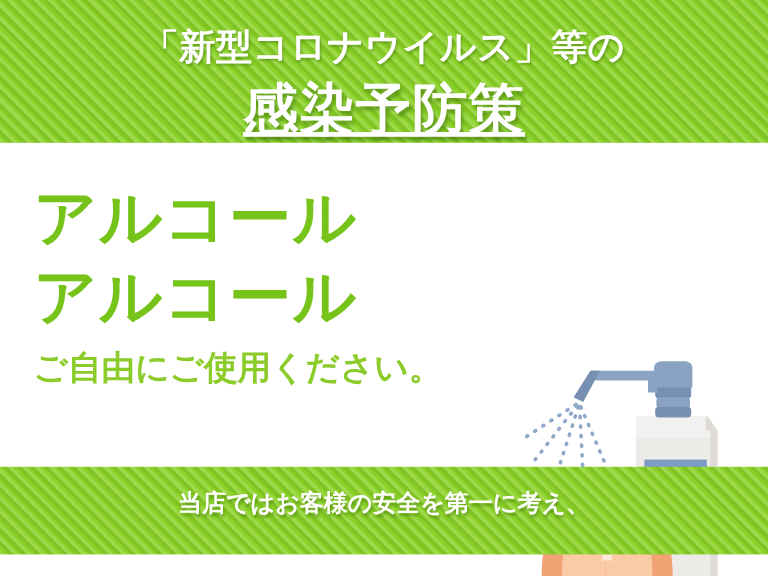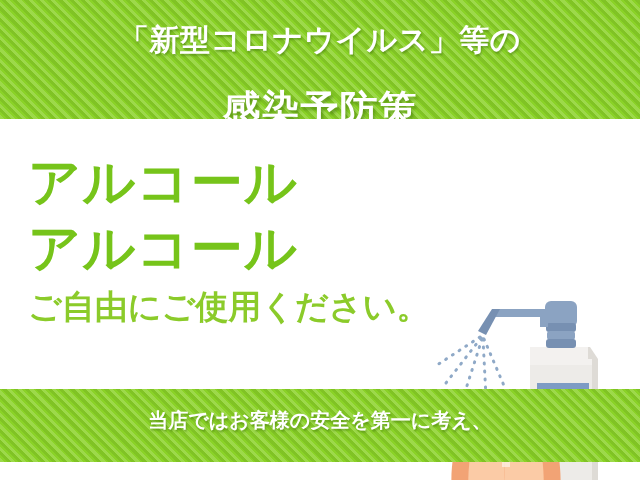--- a/index.html
+++ b/index.html
@@ -67,30 +67,31 @@
     font-weight: bold;
     letter-spacing: 0.5px;
     line-height: 40px;
     color: #ffffff;
     text-shadow: 1px 2px 2px rgba(60,110,10,0.45);
     white-space: nowrap;
   }
 
   #header-line2 {
     position: absolute;
-    top: 80px;
-    left: 0;
-    width: 640px;
-    font-size: 38px;
+    top: 62px;
+    left: 0;
+    width: 640px;
+    font-size: 46px;
     font-weight: bold;
     letter-spacing: 1px;
     line-height: 58px;
     color: #ffffff;
     text-shadow: 2px 3px 3px rgba(60,110,10,0.5);
     white-space: nowrap;
+    text-decoration: underline;
   }
 
   
   #footer-text {
     position: absolute;
     top: 17px;
     left: 0;
     width: 640px;
     font-size: 20px;
     font-weight: bold;
@@ -122,21 +123,21 @@
     font-weight: bold;
     font-size: 52px;
     line-height: 66px;
     letter-spacing: 1px;
     white-space: nowrap;
   }
 
   #headline-sub {
     color: #8bcb2a;
     font-weight: bold;
-    font-size: 33px;
+    font-size: 28px;
     line-height: 44px;
     letter-spacing: 0px;
     margin-top: 4px;
     white-space: nowrap;
   }
 
   #illustration {
     position: absolute;
     left: 420px;
     top: 150px;

